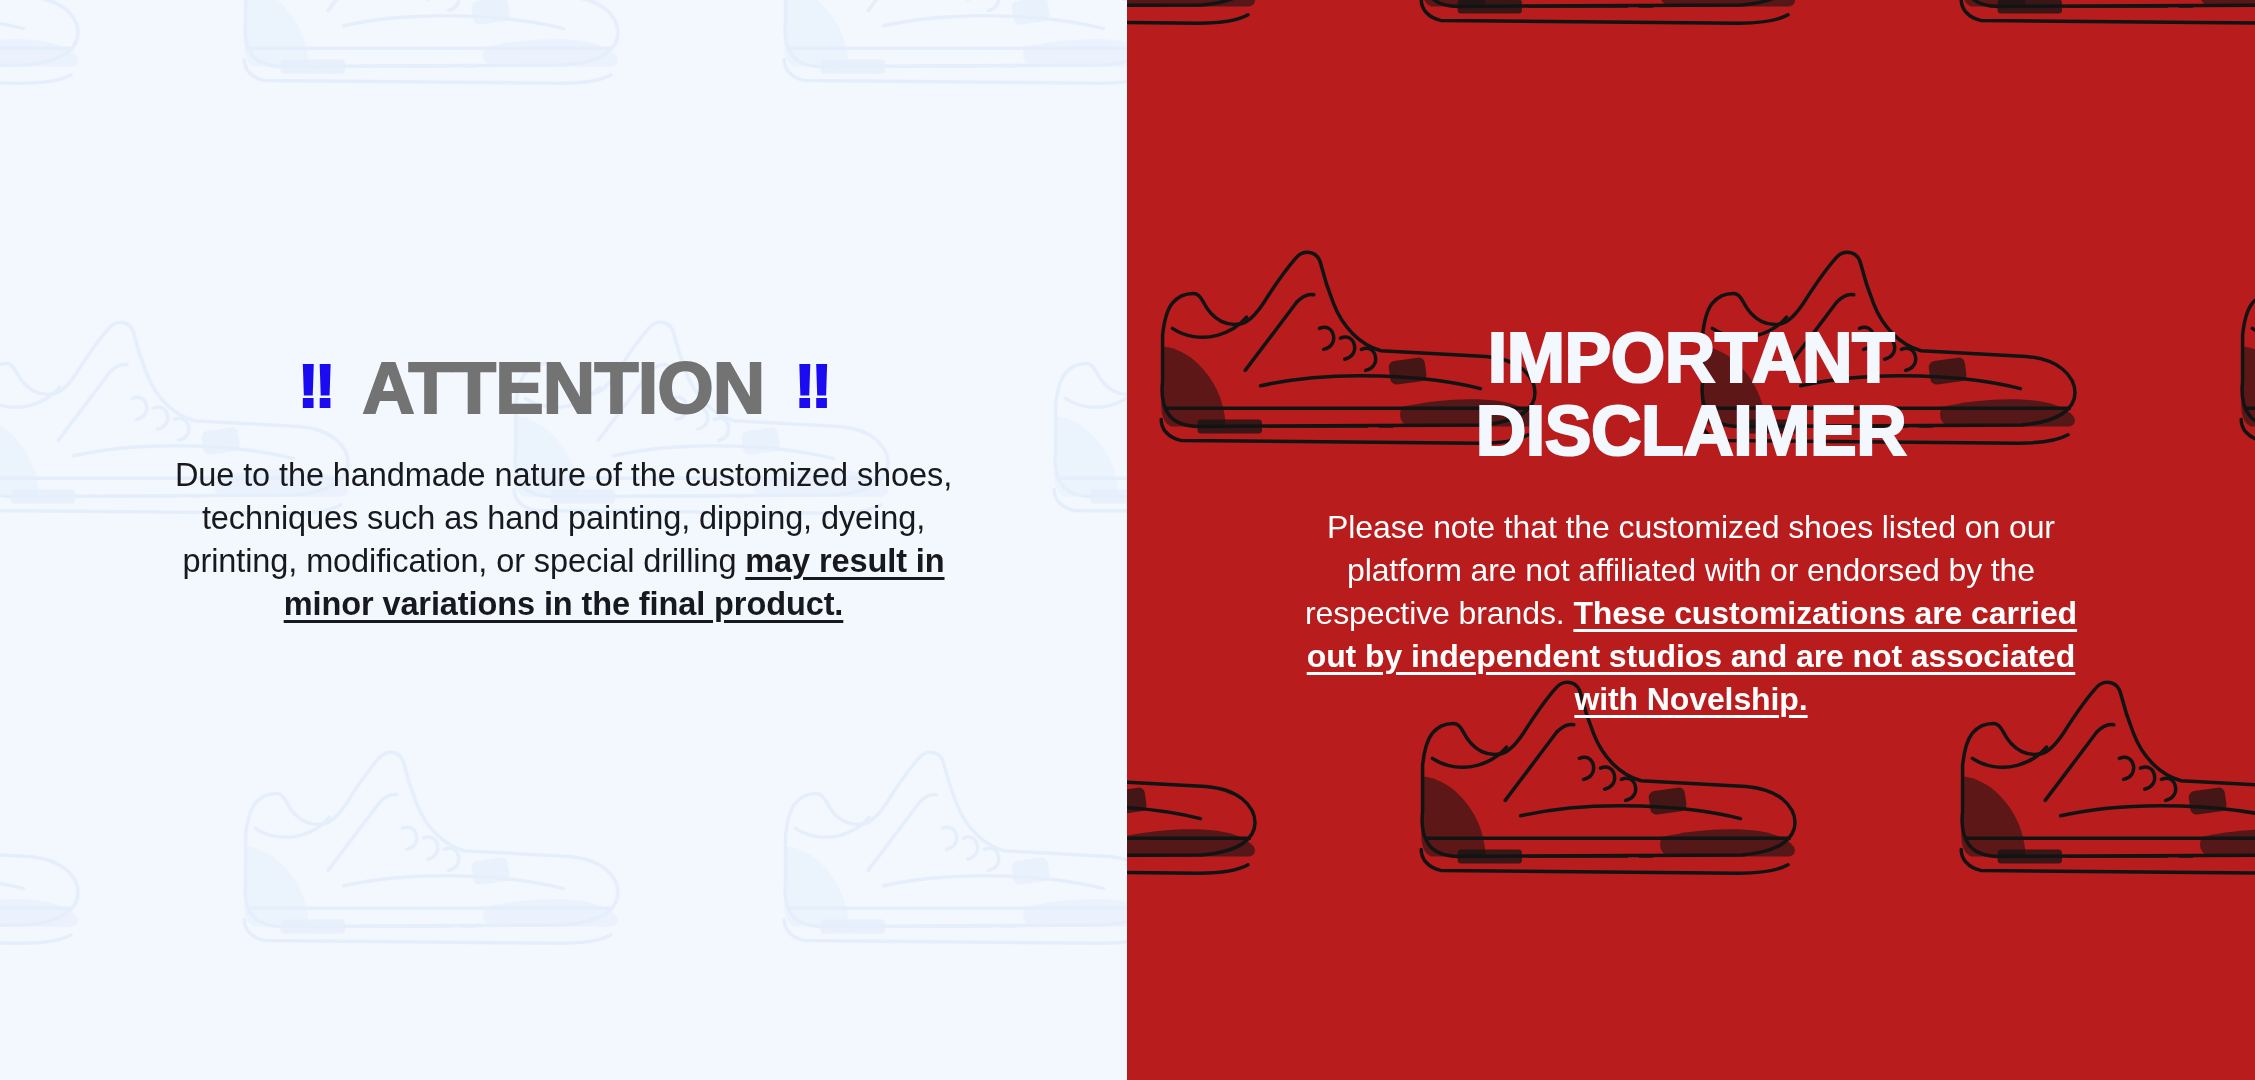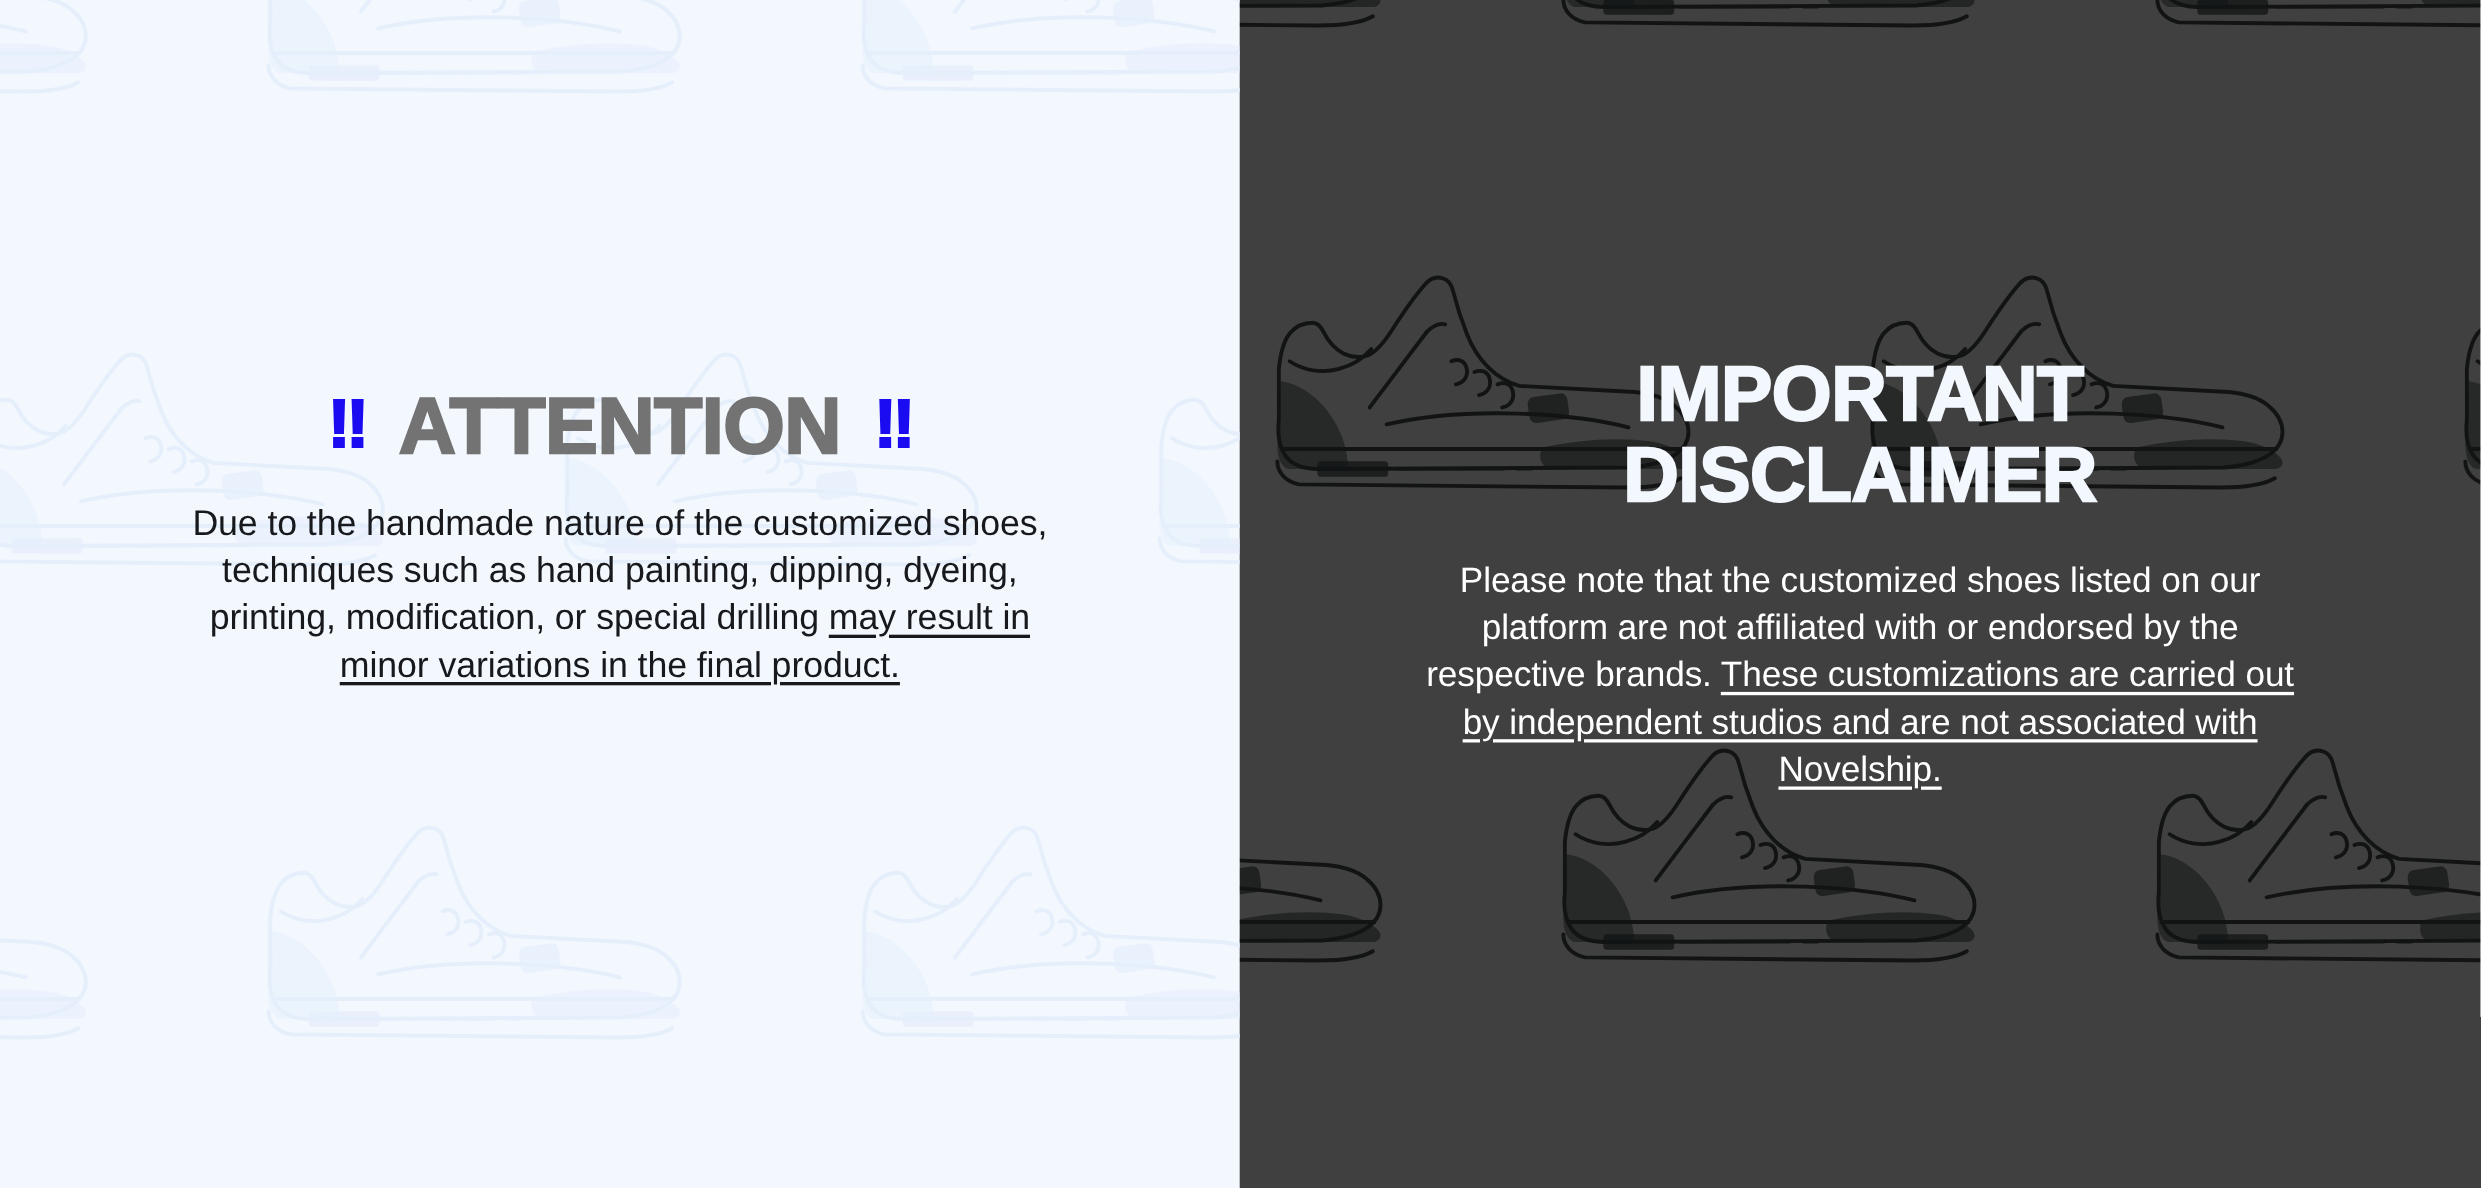--- a/index.html
+++ b/index.html
@@ -24,21 +24,21 @@
   .panel {
     position:relative;
     height:1080px;
     overflow:hidden;
     display:flex;
     flex-direction:column;
     align-items:center;
     justify-content:flex-start;
   }
   .panel-light { width:1127px; background:#F3F7FE; }
-  .panel-dark  { width:1128px; background:#404040; }
+  .panel-dark  { width:1128px; background:#b91c1c; }
 
   
   .wallpaper {
     position:absolute;
     inset:0;
     pointer-events:none;
   }
   .wallpaper svg { display:block; width:100%; height:100%; }
 
   
@@ -117,21 +117,21 @@
   .body-dark {
     margin-top:38px;
     width:815px;
     font-size:32px;
     line-height:43px;
     color:#FFFFFF;
     letter-spacing:-0.1px;
   }
 
   .emph {
-    font-weight:400;
+    font-weight:700;
     text-decoration:underline;
     text-decoration-thickness:2.5px;
     text-underline-offset:5px;
   }
   .body-dark .emph { text-decoration-color:#FFFFFF; }
   .body-light .emph { text-decoration-color:#17191C; }
 </style>
 </head>
 <body>
 

